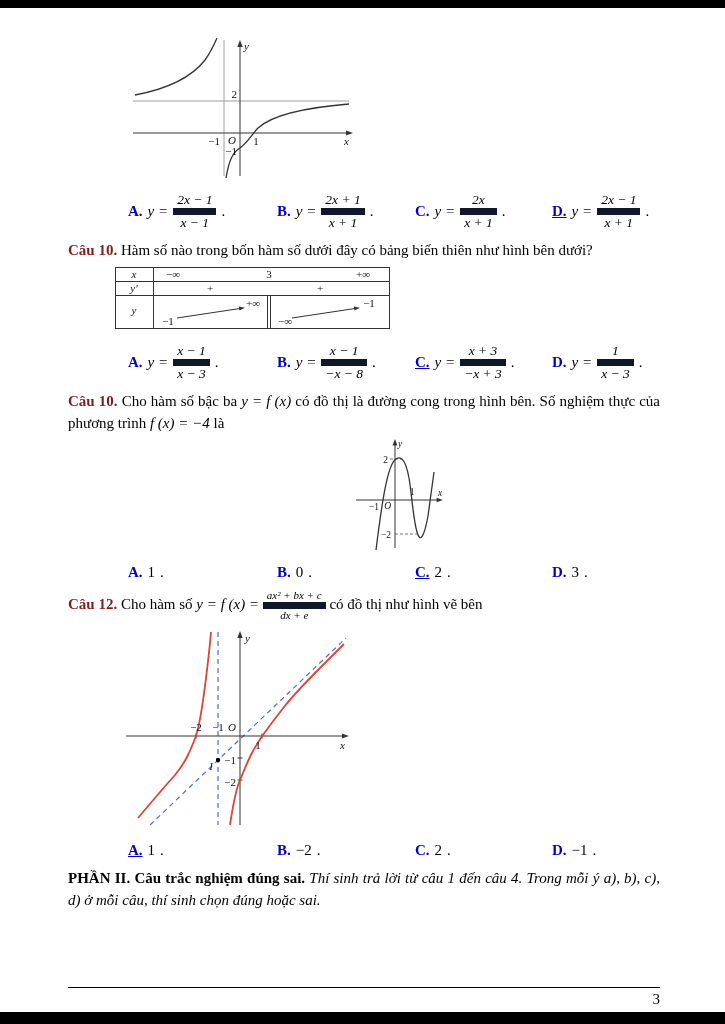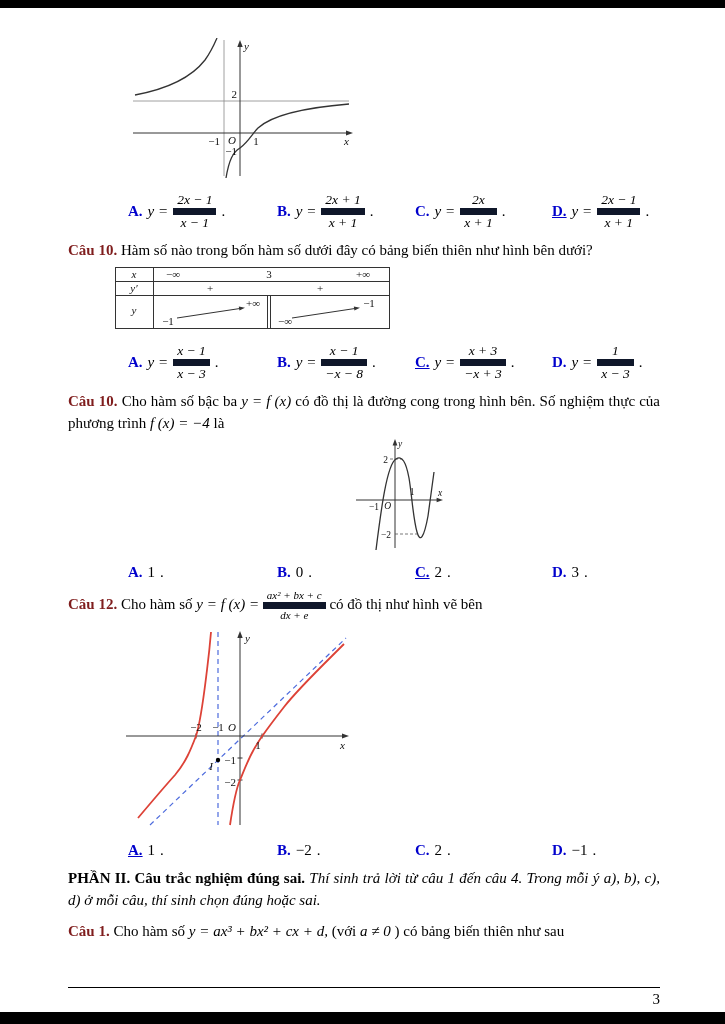--- a/index.html
+++ b/index.html
@@ -294,28 +294,20 @@
       <span>−1</span>
       <span>.</span>
     </div>
   </div>
 
   <p class="q-para">
     <span class="part2-title">PHẦN II. Câu trắc nghiệm đúng sai.</span>
     <span class="part2-inst">Thí sinh trả lời từ câu 1 đến câu 4. Trong mỗi ý a), b), c), d) ở mỗi câu, thí sinh chọn đúng hoặc sai.</span>
   </p>
 
-  <p class="q-para">
-    <span class="q-label">Câu 1.</span>
-    <span>Cho hàm số</span>
-    <span class="math">y = ax³ + bx² + cx + d,</span>
-    <span>(với</span>
-    <span class="math">a ≠ 0</span>
-    <span>) có bảng biến thiên như sau</span>
-  </p>
 
 </div>
 
 <div class="footer">
   <div class="footer-line"></div>
   <div class="page-num">3</div>
 </div>
 
 <div class="bar bottom"></div>
 

